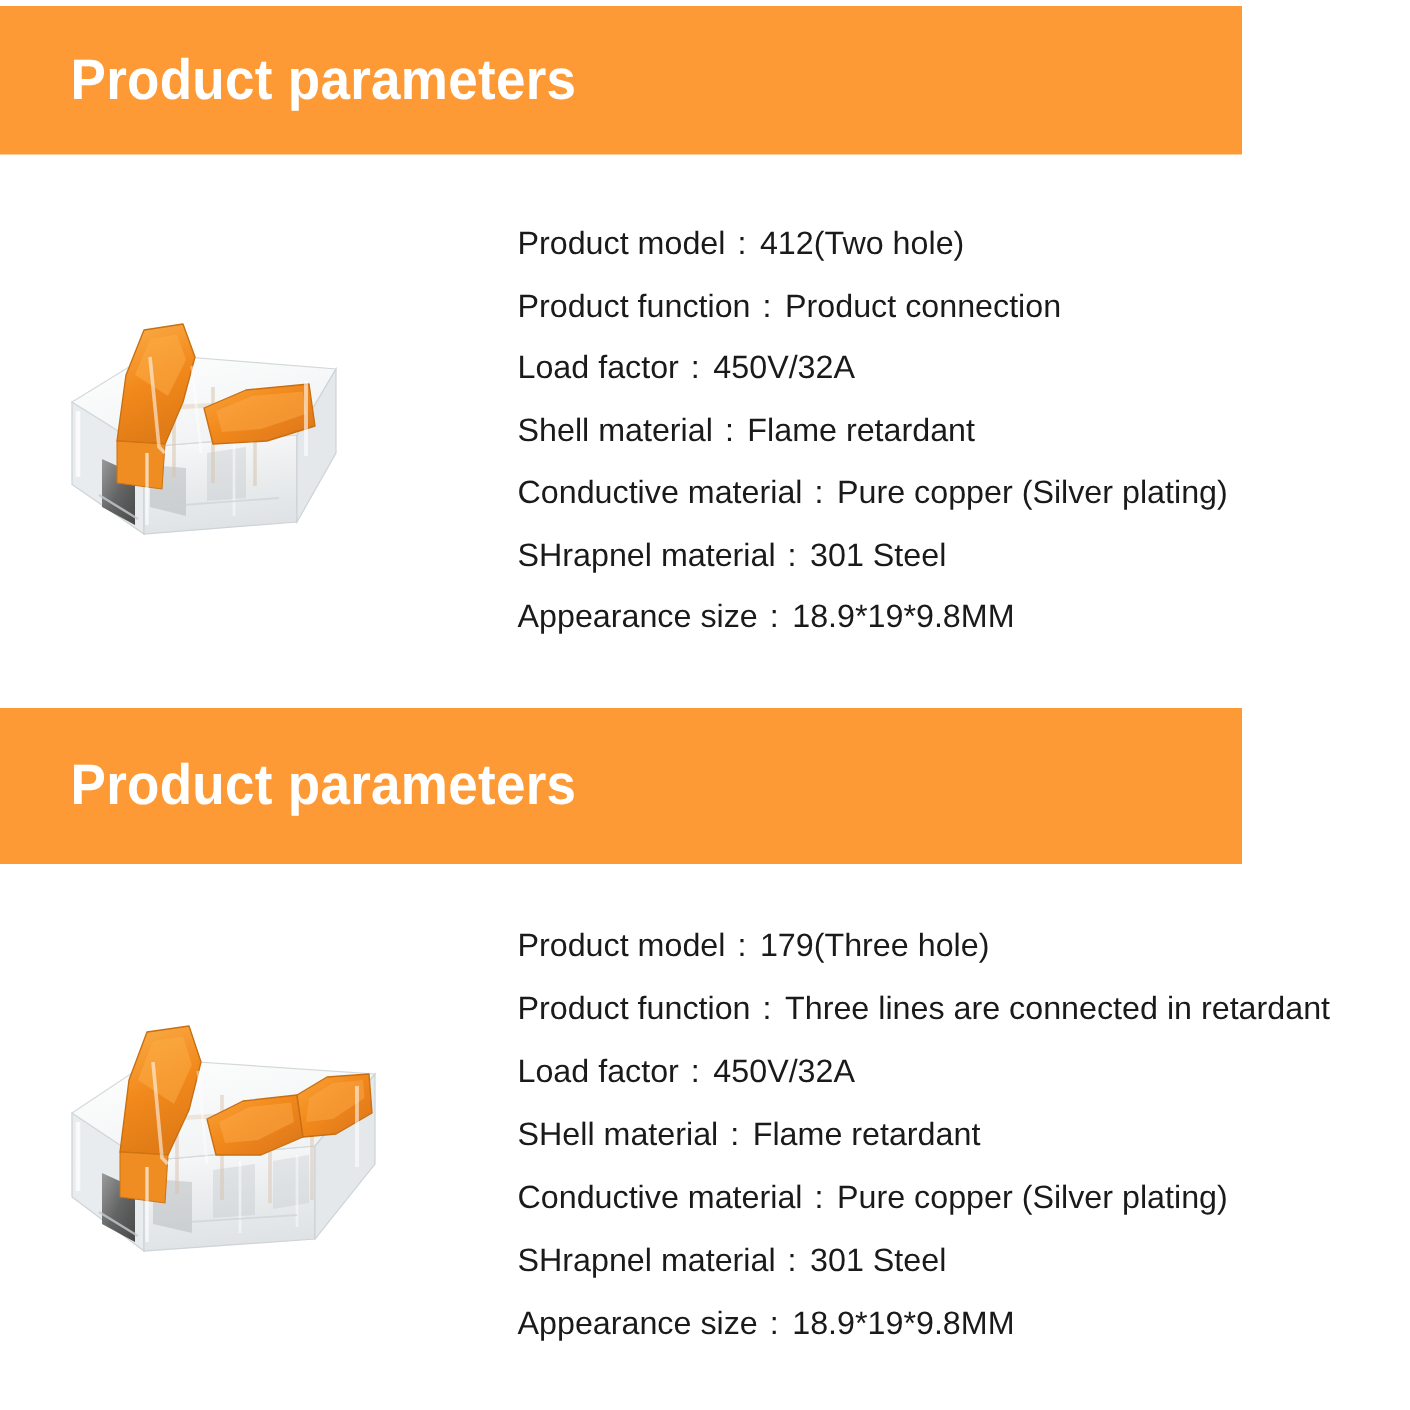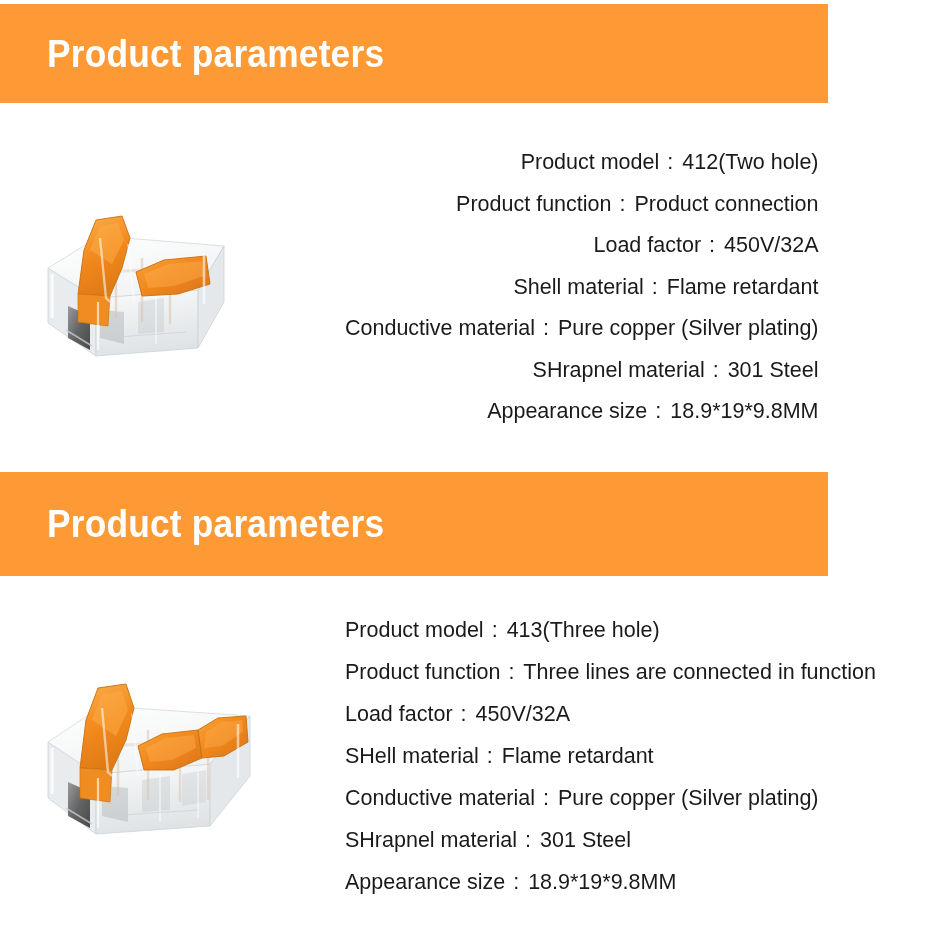--- a/index.html
+++ b/index.html
@@ -45,21 +45,21 @@
 
   #banner-1 { top: 4px; height: 99px; }
   #banner-2 { top: 472px; height: 104px; }
 
   
   .section {
     position: absolute;
     left: 0;
     width: 940px;
   }
-  #section-1 { top: 103px; height: 369px; text-align: right; }
+  #section-1 { top: 103px; height: 369px; }
   #section-2 { top: 576px; height: 364px; }
 
   
   .photo {
     position: absolute;
     display: block;
   }
   #photo-1 { left: 38px; top: 95px; width: 200px; height: 185px; }
   #photo-2 { left: 38px; top: 88px; width: 226px; height: 200px; }
 
@@ -253,24 +253,24 @@
       <path d="M60,114 L60,164" stroke="#ffffff" stroke-width="2.2" opacity="0.65" fill="none"></path>
       <path d="M122,110 L122,158" stroke="#ffffff" stroke-width="1.8" opacity="0.5" fill="none"></path>
       <path d="M160,106 L160,154" stroke="#ffffff" stroke-width="1.8" opacity="0.45" fill="none"></path>
 
       <path d="M28,144 L54,160" stroke="#c6ccd0" stroke-width="1.6" opacity="0.8" fill="none"></path>
       <path d="M68,152 L160,146" stroke="#ccd2d5" stroke-width="1.2" opacity="0.7" fill="none"></path>
     </svg>
 
     <div class="specs" id="specs-2">
       <div class="spec-row">
-        <span class="spec-label">Product model</span><span class="spec-sep">:</span><span class="spec-value">413(Three hole)</span>
-      </div>
-      <div class="spec-row">
-        <span class="spec-label">Product function</span><span class="spec-sep">:</span><span class="spec-value">Three lines are connected in function</span>
+        <span class="spec-label">Product model</span><span class="spec-sep">:</span><span class="spec-value">179(Three hole)</span>
+      </div>
+      <div class="spec-row">
+        <span class="spec-label">Product function</span><span class="spec-sep">:</span><span class="spec-value">Three lines are connected in retardant</span>
       </div>
       <div class="spec-row">
         <span class="spec-label">Load factor</span><span class="spec-sep">:</span><span class="spec-value">450V/32A</span>
       </div>
       <div class="spec-row">
         <span class="spec-label">SHell material</span><span class="spec-sep">:</span><span class="spec-value">Flame retardant</span>
       </div>
       <div class="spec-row">
         <span class="spec-label">Conductive material</span><span class="spec-sep">:</span><span class="spec-value">Pure copper (Silver plating)</span>
       </div>

